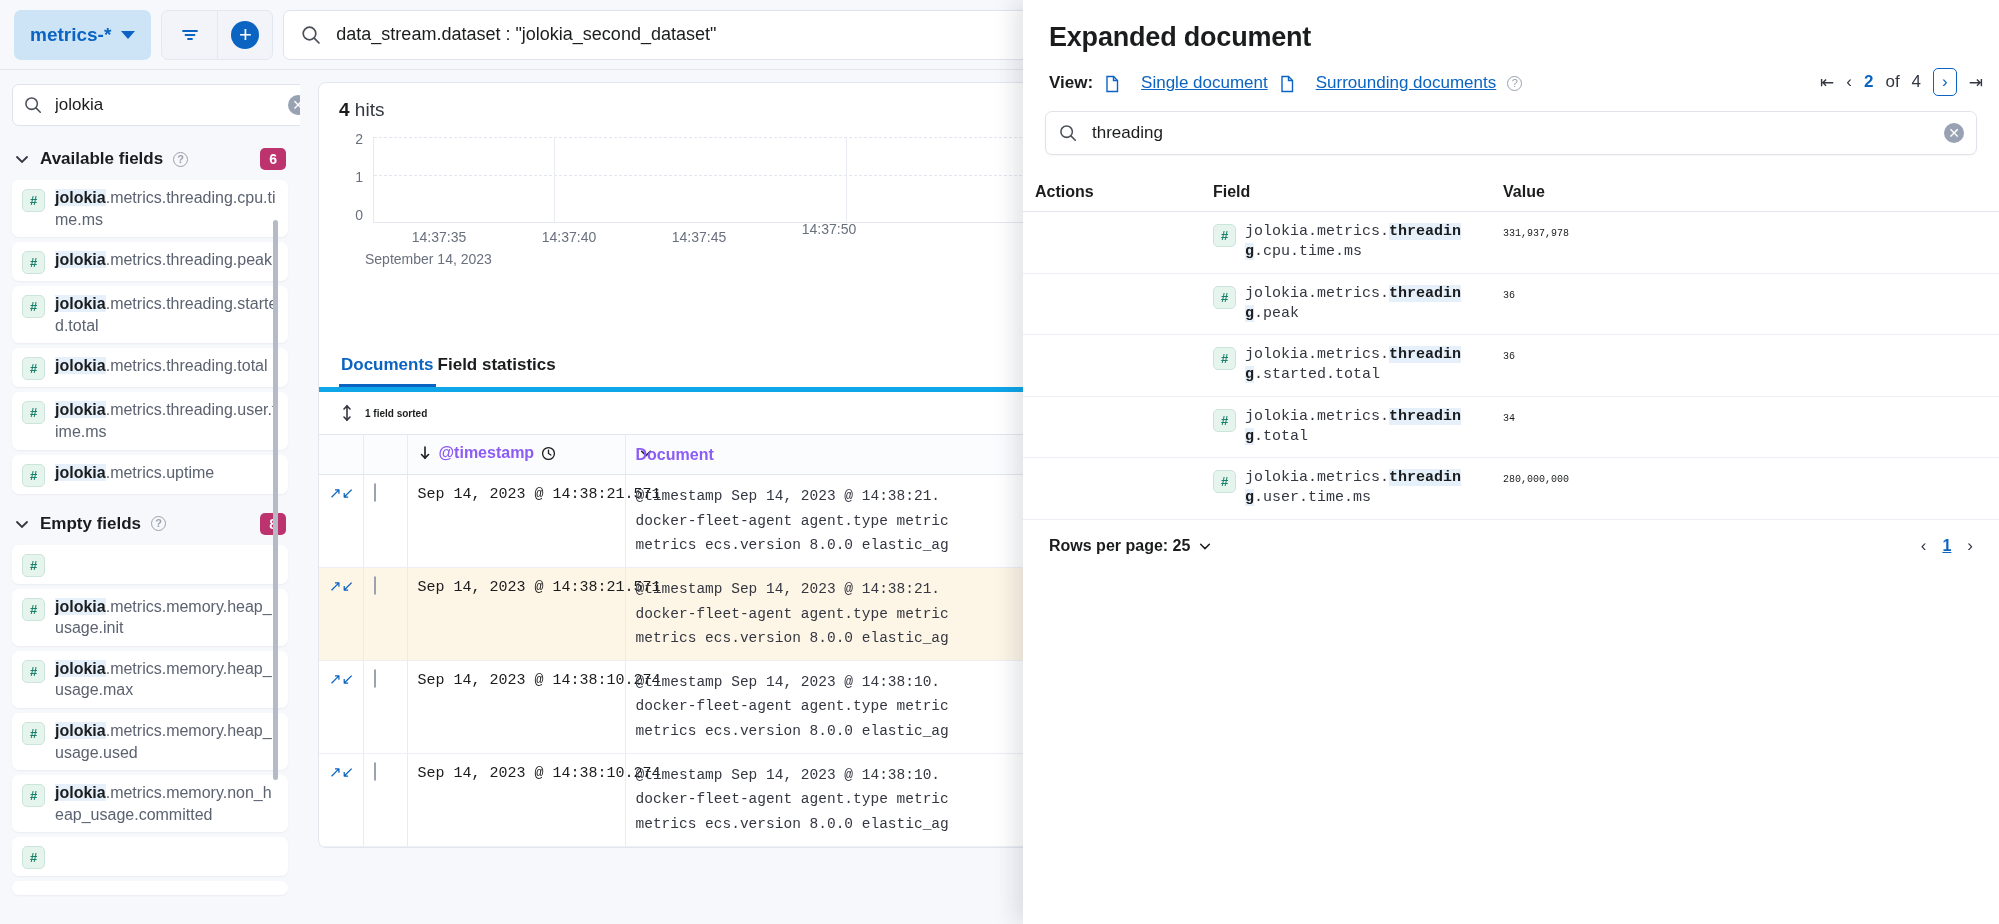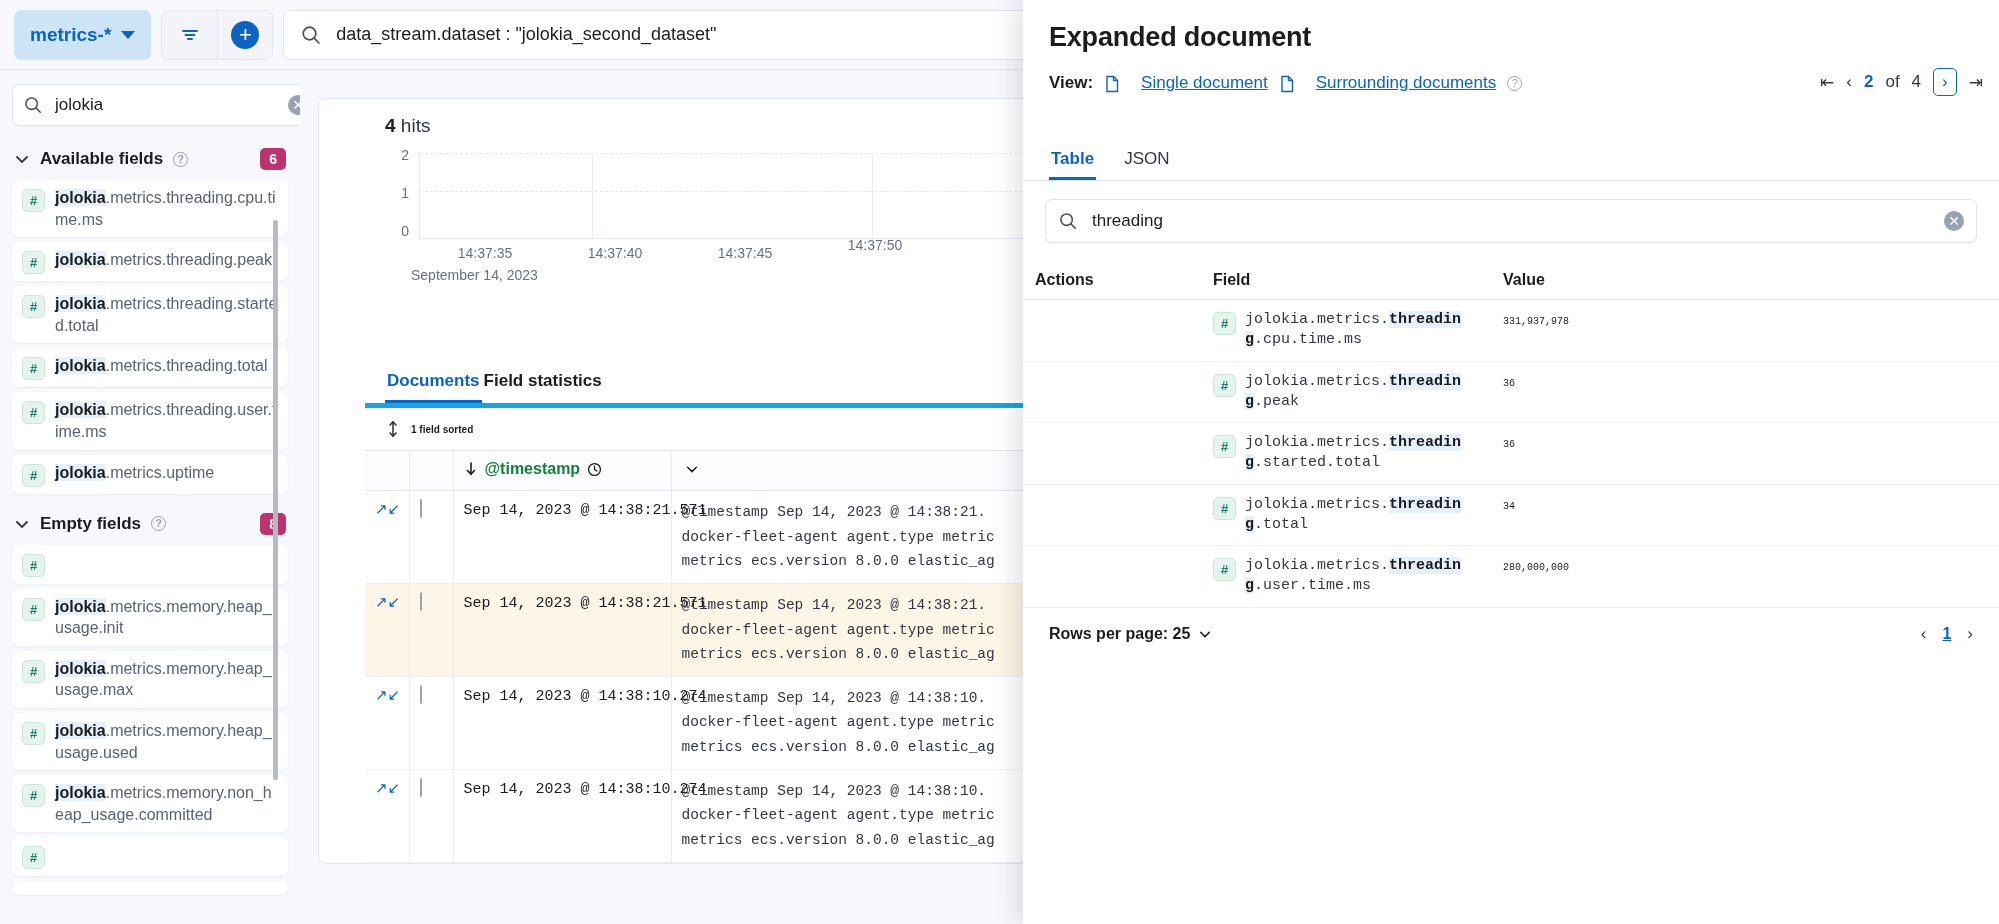--- a/index.html
+++ b/index.html
@@ -79,22 +79,22 @@
     border: 1px solid #CBE5DA; color: #1B806A; font-size: 13px; font-weight: bold;
     display: flex; align-items: center; justify-content: center; margin-top: 2px;
   }
   .fldname { font-size: 16px; line-height: 1.35; color: #5B6270; word-break: break-all; }
   .fldname b { color: #1B1C1D; background: #E6F0FB; font-weight: bold; }
   .side-scroll { position: absolute; right: 22px; top: 150px; width: 5px; height: 560px;
     background: #B5BBC6; border-radius: 3px; }
 
   
   .main { position: absolute; top: 70px; left: 318px; right: 0; height: 854px; background: #F7F8FC; }
-  .panel { background: #fff; border: 1px solid #E3E6EF; border-radius: 8px; margin: 28px 0 0 0;
-     width: 1200px; padding-left: 46px; }
+  .panel { background: #fff; border: 1px solid #E3E6EF; border-radius: 8px; margin: 12px 0 0 0;
+     width: 1200px; }
   .hits { padding: 16px 20px 4px 20px; font-size: 19px; color: #343741; }
   .hits b { font-weight: bold; color: #1B1C1D; }
   .chart-wrap { position: relative; height: 120px; margin: 4px 10px 0 10px; }
   .ytick { position: absolute; left: 0; width: 34px; text-align: right; font-size: 14px; color: #69707D; }
   .plot { position: absolute; left: 44px; right: 10px; top: 8px; bottom: 26px;
      border-left: 1px solid #E6E8F0; border-bottom: 1px solid #E6E8F0; }
   .gridv { position: absolute; top: 0; bottom: 0; width: 1px; background: #E9EBF2; }
   .gridh { position: absolute; left: 0; right: 0; height: 0;
      border-top: 1px dashed #E3E6EF; }
   .xtick { position: absolute; font-size: 14px; color: #69707D; transform: translateX(-50%); }
@@ -102,21 +102,21 @@
   .chart-date { text-align: right; font-size: 16px; color: #343741; padding: 14px 26px 14px 0; }
 
   .tabs { display: flex; border-bottom: 5px solid #0ea5e9; padding: 0 20px; margin-top: 28px; }
   .tab { padding: 14px 2px 12px 2px; font-weight: bold; font-size: 17px; color: #1B1C1D; cursor: pointer; }
   .tab.active { color: #0B64C2; box-shadow: inset 0 -3px 0 #0B64C2; }
   .sortbar { display: flex; align-items: center; gap: 10px; padding: 12px 20px;
      font-weight: bold; font-size: 10px; color: #1B1C1D; }
 
   table.docs { width: 100%; border-collapse: collapse; table-layout: fixed; }
   table.docs th {
-    text-align: center; font-size: 16px; font-weight: bold; color: #15803d;
+    text-align: left; font-size: 16px; font-weight: bold; color: #8b5cf6;
     padding: 9px 10px; background: #FBFCFE; border-top: 1px solid #E3E6EF;
     border-bottom: 1px solid #E3E6EF; border-right: 1px solid #E9EBF2;
   }
   table.docs td { padding: 9px 10px; border-bottom: 1px solid #EDEFF5;
     border-right: 1px solid #E9EBF2; vertical-align: top; font-size: 15px; }
   td.tsc, th.tsc { width: 218px; }
   td.acts, th.acts { width: 44px; }
   td.chk, th.chk { width: 44px; }
   .mono { font-family: "Liberation Mono", monospace; font-size: 15px; color: #1B1C1D;
      white-space: nowrap; }
@@ -420,24 +420,20 @@
     <div class="pager">
       <span class="pg-btn">⇤</span>
       <span class="pg-btn">‹</span>
       <span class="pg-num">2</span>
       <span>of</span>
       <span>4</span>
       <span class="pg-box">›</span>
       <span class="pg-btn">⇥</span>
     </div>
 
-    <div class="fly-tabs">
-      <div class="fly-tab active">Table</div>
-      <div class="fly-tab">JSON</div>
-    </div>
 
     <div class="fly-search">
       <svg width="20" height="20" viewBox="0 0 22 22">
           <circle cx="9.5" cy="9.5" r="6.3" fill="none" stroke="#4A4F57" stroke-width="1.7"></circle>
           <line x1="14.2" y1="14.2" x2="19" y2="19" stroke="#4A4F57" stroke-width="1.7" stroke-linecap="round"></line>
         </svg>
       <input value="threading" style="">
       <span class="clear-x">✕</span>
     </div>
 

